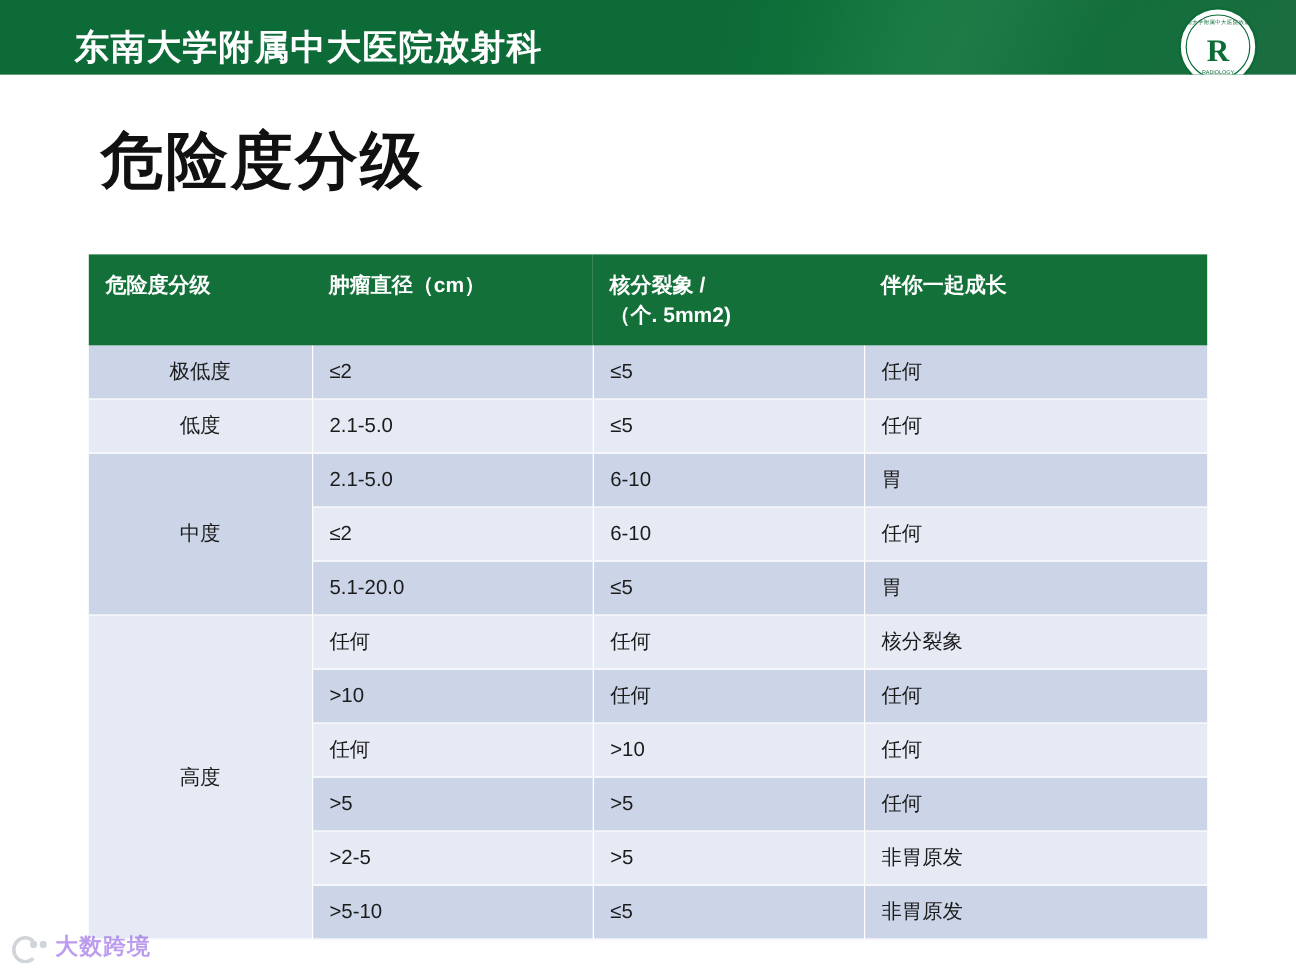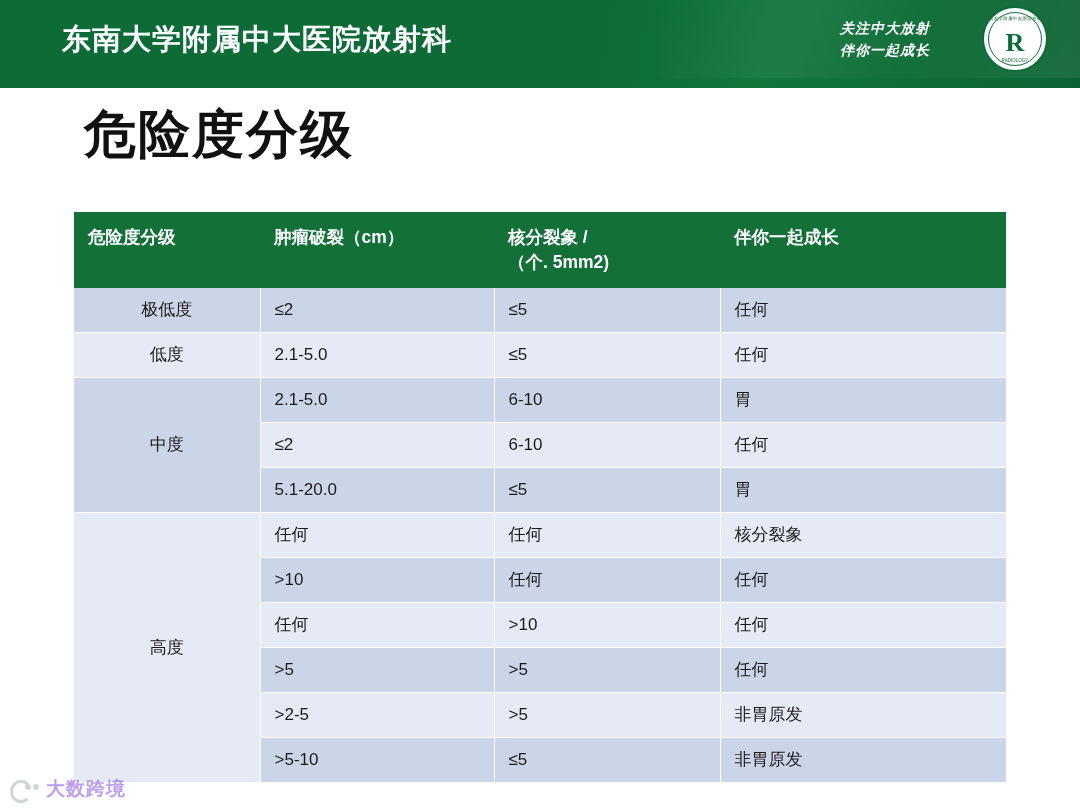--- a/index.html
+++ b/index.html
@@ -14,21 +14,21 @@
     overflow: hidden;
     position: relative;
   }
 
   
   .header {
     position: absolute;
     top: 0;
     left: 0;
     width: 1080px;
-    height: 88px;
+    height: 62px;
     background: #0d6b37;
     background-image: linear-gradient(100deg, #0d6b37 0%, #0d6b37 55%, #11753c 70%, #0b6333 100%);
     overflow: hidden;
   }
   .header-deco {
     position: absolute;
     right: 0;
     top: 0;
     width: 420px;
     height: 78px;
@@ -213,24 +213,20 @@
     font-weight: bold;
     letter-spacing: 1px;
   }
 </style>
 </head>
 <body>
 
 <div class="header">
   <div class="header-deco"></div>
   <div class="header-title">东南大学附属中大医院放射科</div>
-  <div class="header-slogan">
-    <div>关注中大放射</div>
-    <div>伴你一起成长</div>
-  </div>
   <div class="logo">
     <div class="logo-inner"></div>
     <div class="logo-ring-text">东南大学附属中大医院放射科</div>
     <div class="logo-mark">R</div>
     <div class="logo-bottom-text">RADIOLOGY</div>
   </div>
 </div>
 
 <div class="slide-title">危险度分级</div>
 
@@ -238,21 +234,21 @@
   <table class="risk">
     <colgroup>
       <col class="col1">
         <col class="col2">
         <col class="col3">
         <col class="col4">
     </colgroup>
     <thead>
       <tr>
         <th>危险度分级</th>
-        <th>肿瘤破裂（cm）</th>
+        <th>肿瘤直径（cm）</th>
         <th>
           <div>核分裂象 /</div>
           <div>（个. 5mm2)</div>
         </th>
         <th>伴你一起成长</th>
       </tr>
     </thead>
     <tbody>
 
       <tr class="row-a">

